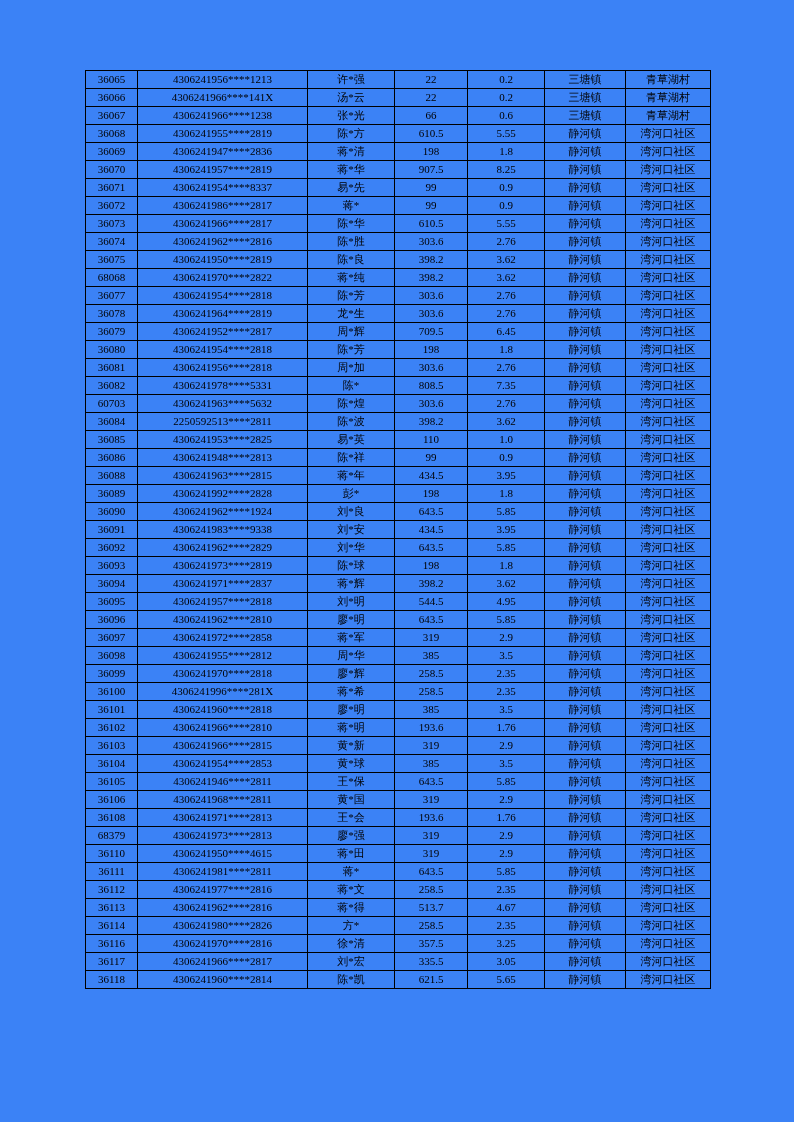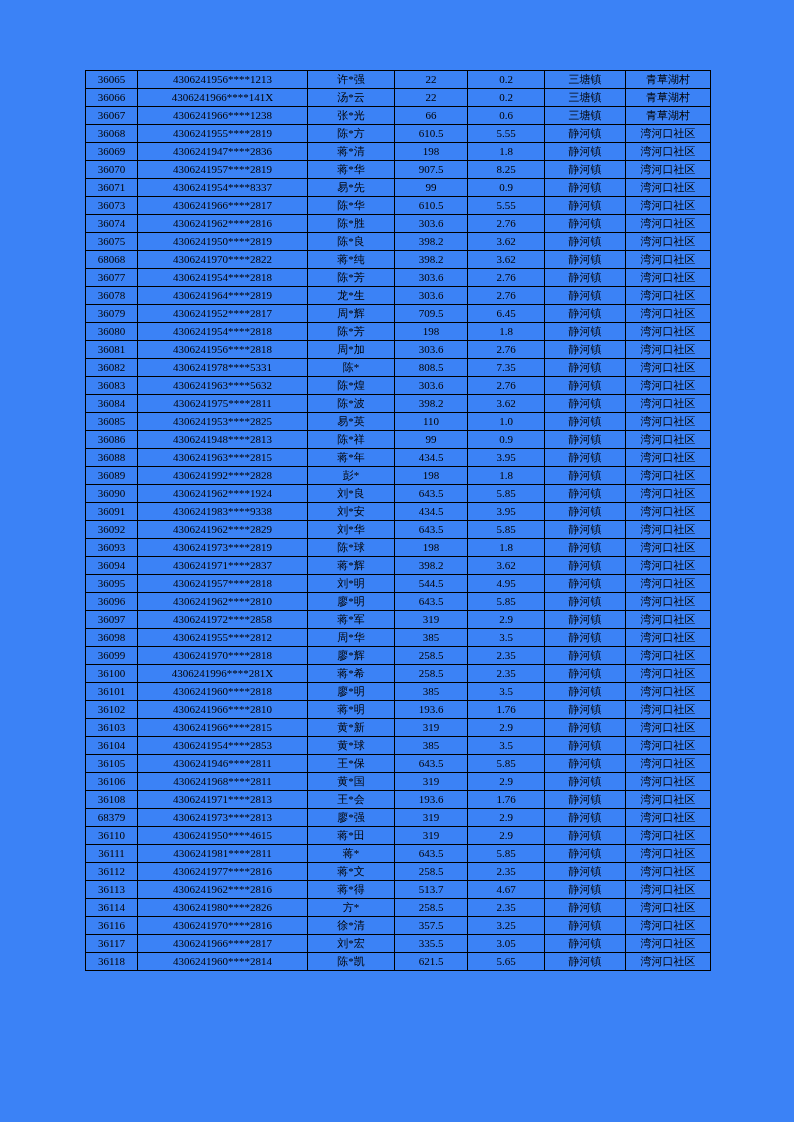--- a/index.html
+++ b/index.html
@@ -121,20 +121,29 @@
         <tr>
           <td>36071</td>
           <td>4306241954****8337</td>
           <td>易*先</td>
           <td>99</td>
           <td>0.9</td>
           <td>静河镇</td>
           <td>湾河口社区</td>
         </tr>
         <tr>
+          <td>36072</td>
+          <td>4306241986****2817</td>
+          <td>蒋*</td>
+          <td>99</td>
+          <td>0.9</td>
+          <td>静河镇</td>
+          <td>湾河口社区</td>
+        </tr>
+        <tr>
           <td>36073</td>
           <td>4306241966****2817</td>
           <td>陈*华</td>
           <td>610.5</td>
           <td>5.55</td>
           <td>静河镇</td>
           <td>湾河口社区</td>
         </tr>
         <tr>
           <td>36074</td>
@@ -211,31 +220,31 @@
         <tr>
           <td>36082</td>
           <td>4306241978****5331</td>
           <td>陈*</td>
           <td>808.5</td>
           <td>7.35</td>
           <td>静河镇</td>
           <td>湾河口社区</td>
         </tr>
         <tr>
-          <td>36083</td>
+          <td>60703</td>
           <td>4306241963****5632</td>
           <td>陈*煌</td>
           <td>303.6</td>
           <td>2.76</td>
           <td>静河镇</td>
           <td>湾河口社区</td>
         </tr>
         <tr>
           <td>36084</td>
-          <td>4306241975****2811</td>
+          <td>2250592513****2811</td>
           <td>陈*波</td>
           <td>398.2</td>
           <td>3.62</td>
           <td>静河镇</td>
           <td>湾河口社区</td>
         </tr>
         <tr>
           <td>36085</td>
           <td>4306241953****2825</td>
           <td>易*英</td>

